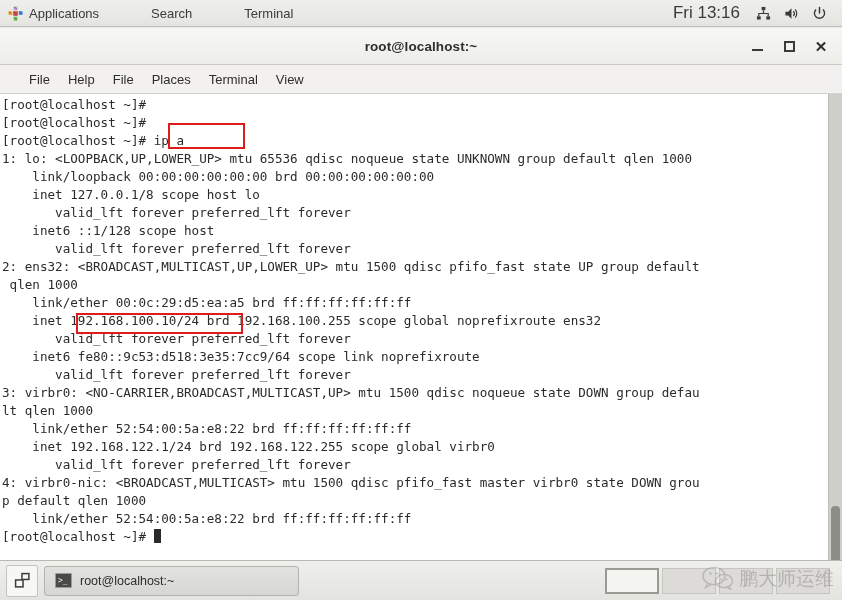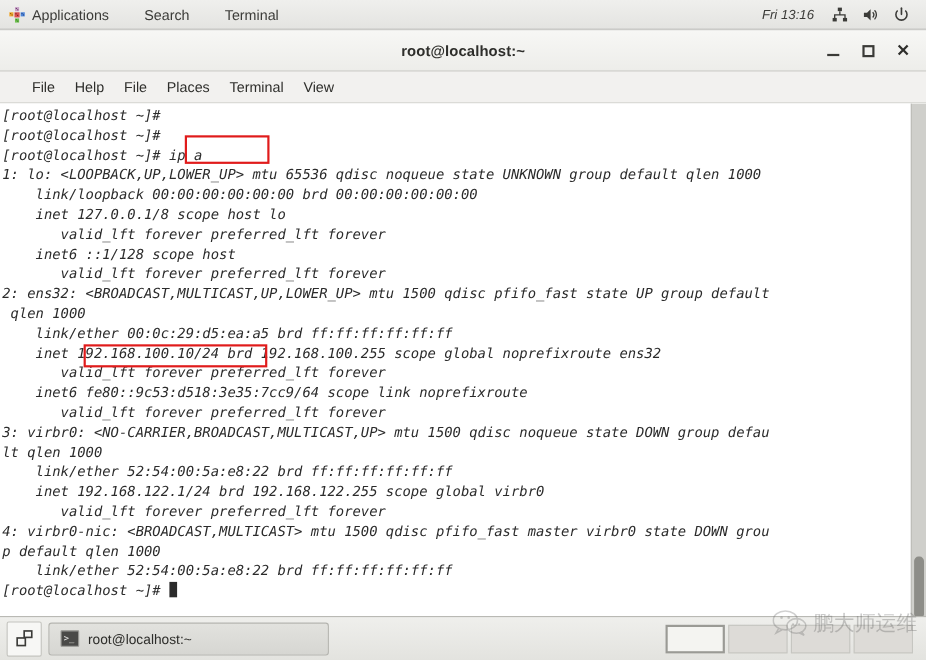--- a/index.html
+++ b/index.html
@@ -29,42 +29,41 @@
     width: 842px; height: 27px;
     background: linear-gradient(to bottom, #efefed 0%, #e4e4e1 100%);
     border-bottom: 1px solid #bfbfbb;
     display: flex;
     align-items: center;
     box-sizing: border-box;
   }
   .panel-menu {
     font-size: 13px;
     color: #3b3b38;
-    padding: 3px 16px;
+    padding: 3px 26px;
     white-space: nowrap;
     cursor: default;
   }
   #apps-menu { display: flex; align-items: center; gap: 6px; padding-left: 8px; }
   .apps-glyph {
     width: 15px; height: 15px;
     display: block;
   }
   #panel-right {
     margin-left: auto;
     display: flex;
     align-items: center;
     gap: 2px;
     padding-right: 10px;
   }
   #clock {
-    font-size: 12px;
+    font-size: 17px;
     color: #3b3b38;
     padding: 3px 8px;
     white-space: nowrap;
-    font-style: italic;
   }
   .tray-icon {
     width: 26px; height: 22px;
     display: flex; align-items: center; justify-content: center;
     color: #3b3b38;
   }
 
   
   #terminal-window {
     position: absolute;
@@ -143,21 +142,20 @@
   #term-text {
     flex: 1 1 auto;
     padding: 2px 0 0 2px;
     font-family: "DejaVu Sans Mono", "Liberation Mono", monospace;
     font-size: 12.6px;
     line-height: 18px;
     color: #2b2b2b;
     white-space: pre;
     overflow: hidden;
     position: relative;
-    font-style: italic;
   }
   #term-text .line { height: 18px; white-space: pre; }
   .cursor-block {
     display: inline-block;
     width: 7.6px;
     height: 14px;
     background: #2b2b2b;
     vertical-align: -2px;
   }
 
@@ -254,21 +252,21 @@
   }
   .ws.active {
     background: #f4f4f1;
     border: 2px solid #9a9a95;
   }
 
   
   #watermark {
     position: absolute;
     right: 8px;
-    bottom: 20px;
+    bottom: 8px;
     display: flex;
     align-items: center;
     gap: 3px;
     opacity: 0.30;
     pointer-events: none;
   }
   #watermark .wm-text {
     font-size: 19px;
     color: #555;
     font-family: "DejaVu Sans", sans-serif;

